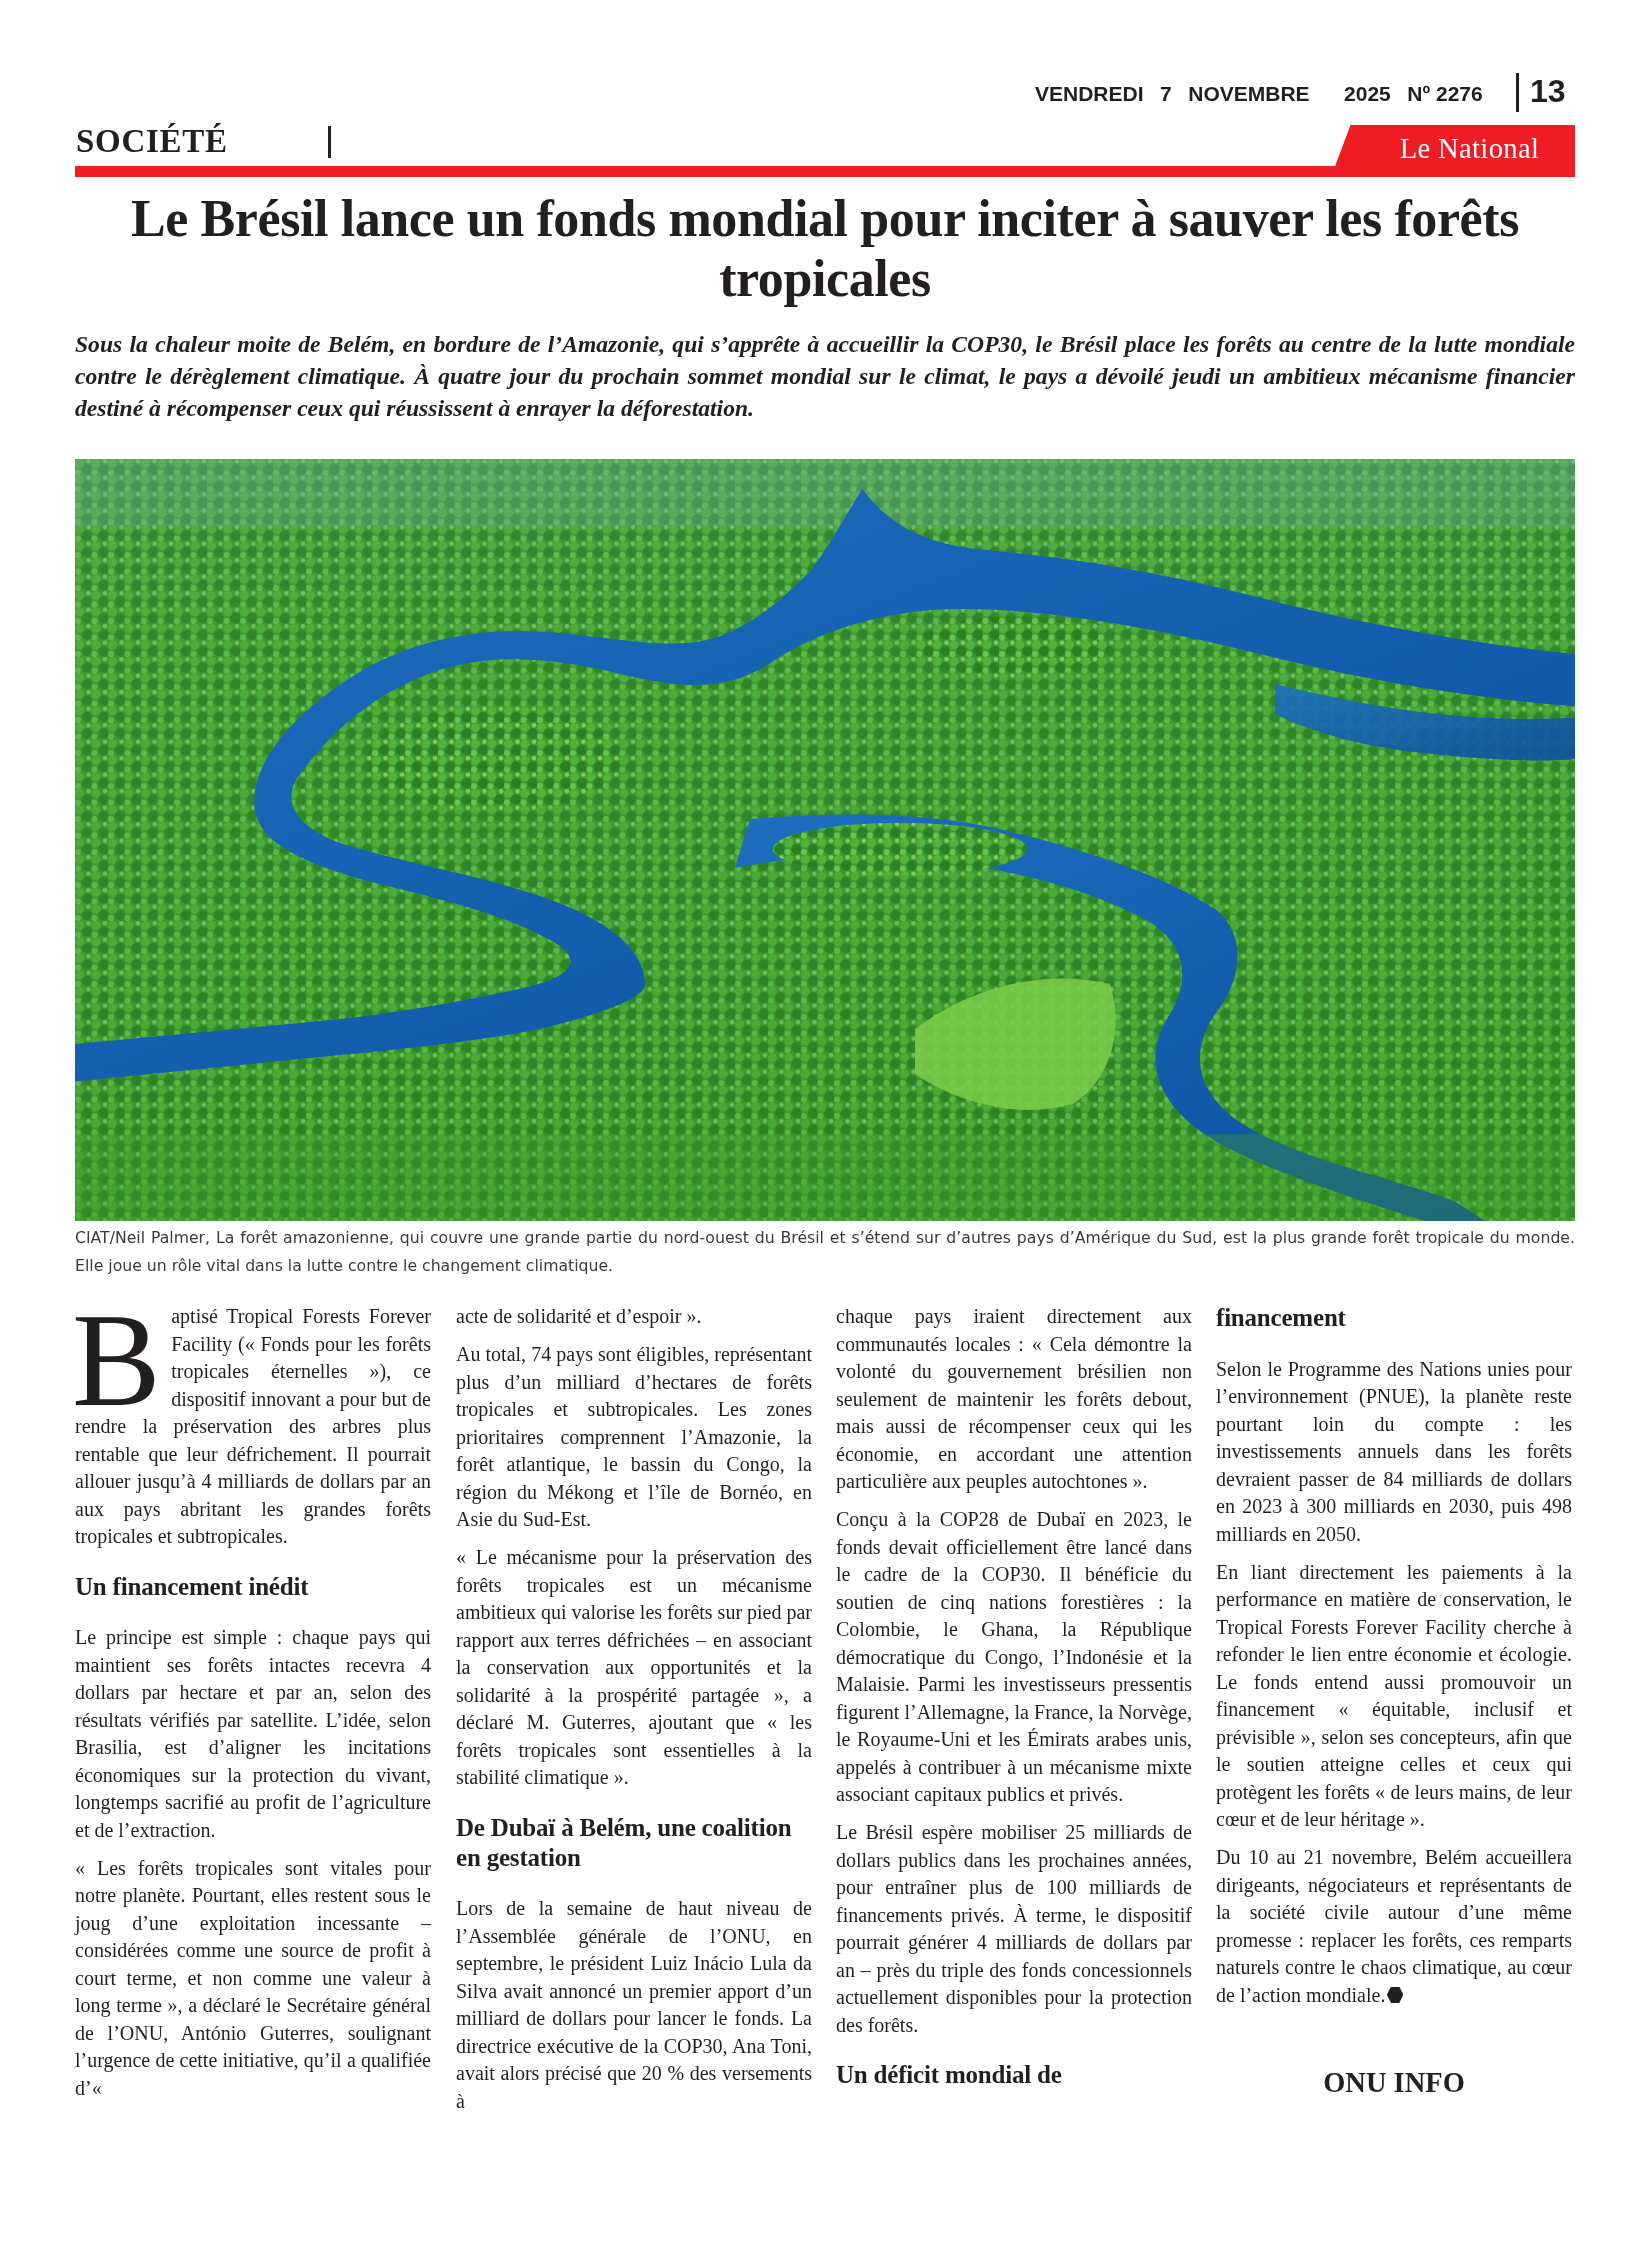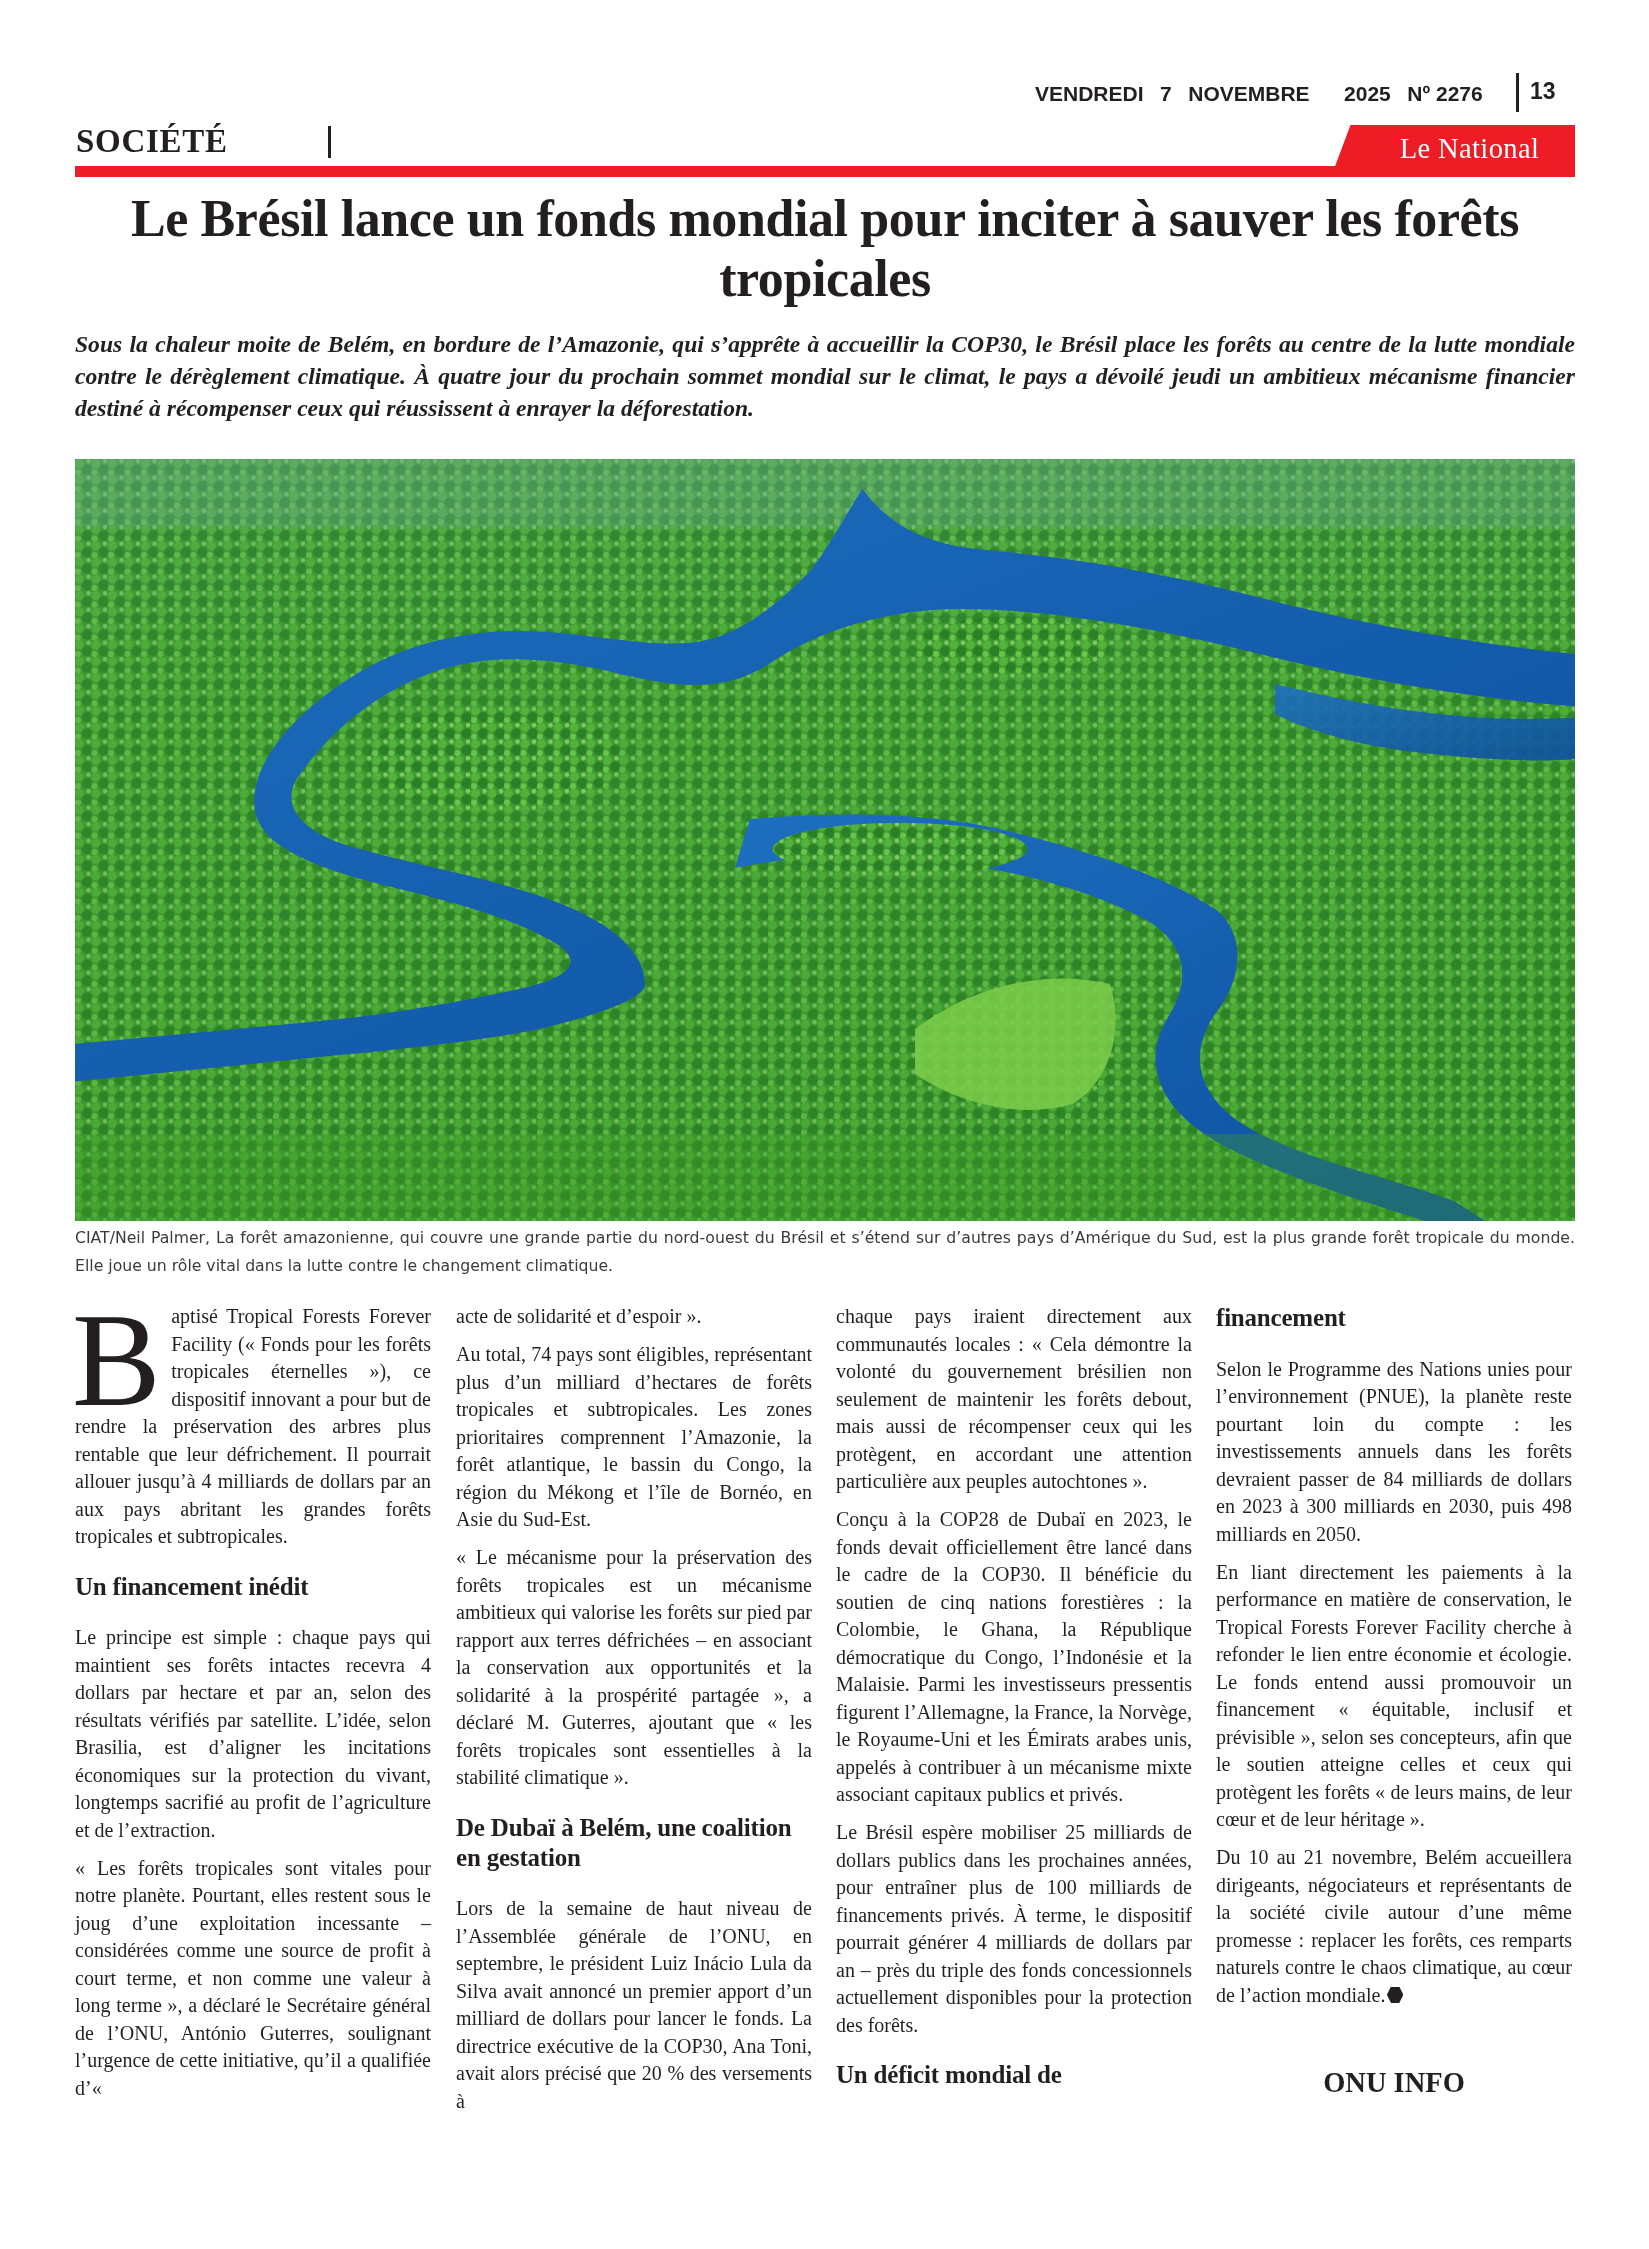--- a/index.html
+++ b/index.html
@@ -5,21 +5,21 @@
   html, body { margin: 0; padding: 0; background: #ffffff; }
   body { width: 1650px; height: 2250px; position: relative; overflow: hidden; color: #231f20; }
   .abs { position: absolute; }
 
   
   .dateline { top: 77px; left: 1035px; width: 465px; height: 33px; font-family: "Liberation Sans", sans-serif; font-weight: 700; font-size: 21px; letter-spacing: 0px; display: flex; align-items: center; color: #231f20; }
   .dateline span { margin-right: 16.5px; }
   .dateline .num { margin-right: 0; }
   .dateline .yr { margin-left: 18px; }
   .pagebar { top: 73px; left: 1516px; width: 3px; height: 39px; background: #231f20; }
-  .pagenum { top: 69px; left: 1530px; font-family: "Liberation Sans", sans-serif; font-weight: 700; font-size: 23px; line-height: 45px; color: #231f20; }
+  .pagenum { top: 69px; left: 1530px; font-family: "Liberation Sans", sans-serif; font-weight: 700; font-size: 32px; line-height: 45px; color: #231f20; }
 
   .section { top: 120px; left: 76px; font-family: "Liberation Serif", serif; font-weight: 700; font-size: 33px; line-height: 42px; letter-spacing: 0.7px; color: #231f20; }
   .section-sep { top: 126px; left: 328px; width: 3px; height: 31.5px; background: #231f20; }
 
   .redbar { top: 166px; left: 75px; width: 1500px; height: 10.5px; background: #ee1c25; }
   .brandtab { top: 125px; left: 1331px; width: 244px; height: 52px; background: #ee1c25; clip-path: polygon(8% 0, 100% 0, 100% 100%, 0 100%); }
   .brand { top: 127px; left: 1372px; width: 195px; font-family: "Liberation Serif", serif; font-weight: 400; font-size: 28.5px; line-height: 43px; color: #ffffff; text-align: center; letter-spacing: 0.4px; }
 
   
   .title { top: 189px; left: 75px; width: 1500px; font-family: "Liberation Serif", serif; font-weight: 700; font-size: 52px; line-height: 60px; color: #231f20; letter-spacing: -0.4px; text-align: center; }
@@ -116,21 +116,21 @@
 
 <div class="abs col c2">
   <p>acte de solidarité et d’espoir ».</p>
   <p>Au total, 74 pays sont éligibles, représentant plus d’un milliard d’hectares de forêts tropicales et subtropicales. Les zones prioritaires comprennent l’Amazonie, la forêt atlantique, le bassin du Congo, la région du Mékong et l’île de Bornéo, en Asie du Sud-Est.</p>
   <p>« Le mécanisme pour la préservation des forêts tropicales est un mécanisme ambitieux qui valorise les forêts sur pied par rapport aux terres défrichées – en associant la conservation aux opportunités et la solidarité à la prospérité partagée », a déclaré M. Guterres, ajoutant que « les forêts tropicales sont essentielles à la stabilité climatique ».</p>
   <h2>De Dubaï à Belém, une coalition en gestation</h2>
   <p>Lors de la semaine de haut niveau de l’Assemblée générale de l’ONU, en septembre, le président Luiz Inácio Lula da Silva avait annoncé un premier apport d’un milliard de dollars pour lancer le fonds. La directrice exécutive de la COP30, Ana Toni, avait alors précisé que 20 % des versements à</p>
 </div>
 
 <div class="abs col c3">
-  <p>chaque pays iraient directement aux communautés locales : « Cela démontre la volonté du gouvernement brésilien non seulement de maintenir les forêts debout, mais aussi de récompenser ceux qui les protègent, en accordant une attention particulière aux peuples autochtones ».</p>
+  <p>chaque pays iraient directement aux communautés locales : « Cela démontre la volonté du gouvernement brésilien non seulement de maintenir les forêts debout, mais aussi de récompenser ceux qui les économie, en accordant une attention particulière aux peuples autochtones ».</p>
   <p>Conçu à la COP28 de Dubaï en 2023, le fonds devait officiellement être lancé dans le cadre de la COP30. Il bénéficie du soutien de cinq nations forestières : la Colombie, le Ghana, la République démocratique du Congo, l’Indonésie et la Malaisie. Parmi les investisseurs pressentis figurent l’Allemagne, la France, la Norvège, le Royaume-Uni et les Émirats arabes unis, appelés à contribuer à un mécanisme mixte associant capitaux publics et privés.</p>
   <p>Le Brésil espère mobiliser 25 milliards de dollars publics dans les prochaines années, pour entraîner plus de 100 milliards de financements privés. À terme, le dispositif pourrait générer 4 milliards de dollars par an – près du triple des fonds concessionnels actuellement disponibles pour la protection des forêts.</p>
   <h2>Un déficit mondial de</h2>
 </div>
 
 <div class="abs col c4">
   <h2 class="top">financement</h2>
   <p>Selon le Programme des Nations unies pour l’environnement (PNUE), la planète reste pourtant loin du compte : les investissements annuels dans les forêts devraient passer de 84 milliards de dollars en 2023 à 300 milliards en 2030, puis 498 milliards en 2050.</p>
   <p>En liant directement les paiements à la performance en matière de conservation, le Tropical Forests Forever Facility cherche à refonder le lien entre économie et écologie. Le fonds entend aussi promouvoir un financement « équitable, inclusif et prévisible », selon ses concepteurs, afin que le soutien atteigne celles et ceux qui protègent les forêts « de leurs mains, de leur cœur et de leur héritage ».</p>
   <p><span>Du 10 au 21 novembre, Belém accueillera dirigeants, négociateurs et représentants de la société civile autour d’une même promesse : replacer les forêts, ces remparts naturels contre le chaos climatique, au cœur de l’action mondiale.</span><span class="endmark"></span></p>

